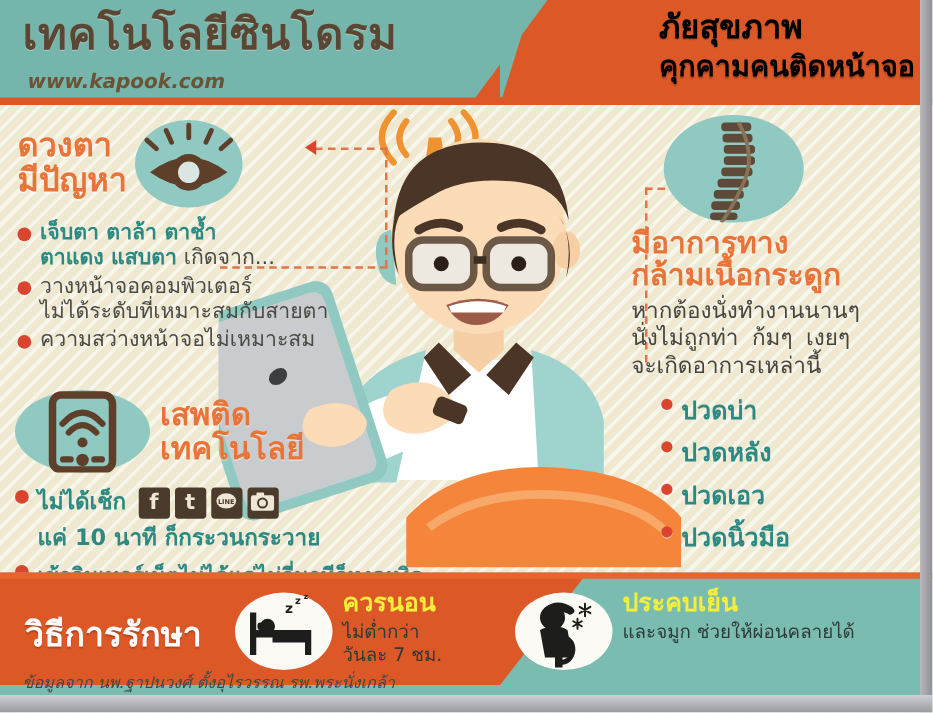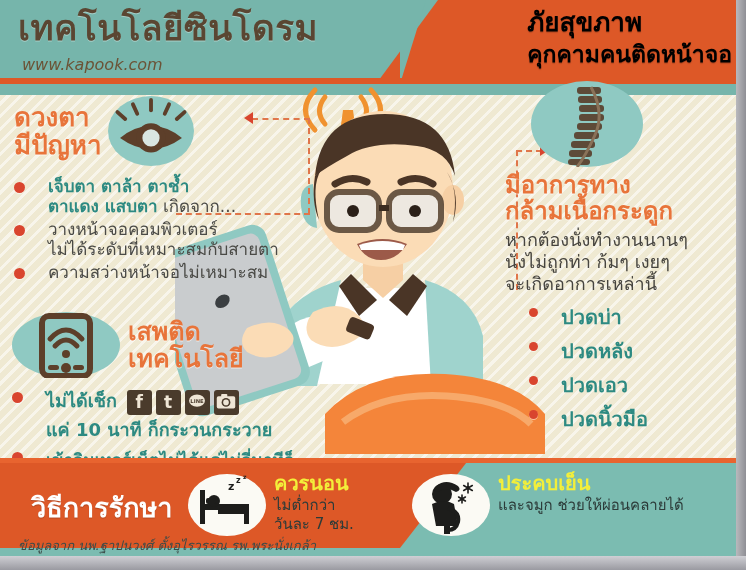--- a/index.html
+++ b/index.html
@@ -17,43 +17,43 @@
         rgba(0,0,0,0) 3px, rgba(0,0,0,0) 9px);
     pointer-events:none;z-index:2;
   }
   
   #edge-right{position:absolute;top:0;right:0;width:10px;height:570px;
     background:linear-gradient(90deg,#b9b9bd,#8f8f95);z-index:40;}
   #edge-bottom{position:absolute;left:0;bottom:0;width:746px;height:14px;
     background:linear-gradient(180deg,#cfcfd4,#9a9aa1);z-index:40;}
 
   
-  #header{position:absolute;top:0;left:0;width:746px;height:95px;z-index:10;}
+  #header{position:absolute;top:0;left:0;width:746px;height:84px;z-index:10;}
   #header-teal{position:absolute;inset:0;background:#76b5ab;}
   #header-orange{position:absolute;top:0;right:0;width:370px;height:84px;
     background:#dd5827;clip-path:polygon(62px 0,370px 0,370px 84px,0 84px);}
   #header-orange-slash{position:absolute;top:0;left:400px;width:46px;height:84px;
     background:#76b5ab;clip-path:polygon(0 0,26px 0,0 84px,0 84px);}
   #header-rule{position:absolute;top:78px;left:0;width:746px;height:6px;background:#dd5827;}
   .h-title{
     position:absolute;left:18px;top:8px;color:#5a4632;
     font-size:35px;font-weight:bold;letter-spacing:.5px;line-height:40px;
     text-shadow:0 1px 0 rgba(255,255,255,.35);
   }
   .h-url{position:absolute;left:22px;top:55px;color:#6b5336;font-size:16px;
-    font-style:italic;font-weight:normal;}
+    font-style:italic;font-weight:bold;}
   .h-right{position:absolute;right:14px;top:6px;text-align:left;color:#000000;
     line-height:32px;text-shadow:0 1px 1px rgba(0,0,0,.25);}
   .h-right .l1{font-size:26px;font-weight:bold;}
   .h-right .l2{font-size:23px;font-weight:bold;}
 
   
   .sect-title{font-weight:bold;color:#e8743a;line-height:1.08;
     text-shadow:0 1px 0 rgba(255,255,255,.6);}
-  .bullet-row{display:flex;align-items:flex-start;gap:23px;margin-bottom:2px;}
+  .bullet-row{display:flex;align-items:flex-start;gap:7px;margin-bottom:2px;}
   .dot{flex:0 0 auto;width:11px;height:11px;border-radius:50%;background:#d9452e;
     margin-top:6px;box-shadow:0 1px 0 rgba(255,255,255,.5);}
   .dot.sm{width:9px;height:9px;margin-top:7px;}
   .tx-teal{color:#2d8a82;font-weight:bold;}
   .tx-dark{color:#4a4a46;}
 
   
   #eye-block{position:absolute;left:14px;top:96px;width:300px;z-index:20;}
   #eye-head{display:flex;align-items:center;gap:6px;}
   #eye-head .sect-title{font-size:26px;}
@@ -68,21 +68,21 @@
   #tech-head .sect-title{font-size:25px;}
   .phone-circle{width:108px;height:66px;border-radius:50%;background:#8fc9c2;
     position:relative;flex:0 0 auto;}
   #tech-bullets{margin-top:8px;font-size:18px;}
   .social-row{display:inline-flex;gap:4px;vertical-align:middle;margin-left:4px;}
   .sicon{width:25px;height:25px;background:#4a3b2c;border-radius:3px;
     color:#efe6d6;font-weight:bold;font-size:17px;
     display:flex;align-items:center;justify-content:center;}
 
   
-  #spine-block{position:absolute;left:505px;top:81px;width:232px;z-index:20;}
+  #spine-block{position:absolute;left:505px;top:92px;width:232px;z-index:20;font-family:Liberation Mono, monospace;}
   .spine-circle{width:112px;height:86px;border-radius:50%;background:#8fc9c2;
     position:relative;margin-left:26px;}
   #spine-title{margin-top:6px;font-size:24px;}
   #spine-lead{margin-top:4px;font-size:18px;color:#46443f;line-height:1.22;}
   #spine-bullets{margin-top:6px;margin-left:24px;font-size:20px;}
 
   
   .dotline{position:absolute;z-index:15;}
   .dl-h{border-top:2px dashed #e0764a;}
   .dl-v{border-left:2px dashed #e0764a;}
@@ -90,21 +90,21 @@
     border-bottom:6px solid transparent;border-right:9px solid #d9452e;z-index:16;}
   .arrow-r{position:absolute;width:0;height:0;border-top:6px solid transparent;
     border-bottom:6px solid transparent;border-left:9px solid #d9452e;z-index:16;}
 
   
   #footer{position:absolute;left:0;bottom:0;width:746px;height:112px;z-index:30;}
   #footer-teal{position:absolute;inset:0;background:#7bbcb1;}
   #footer-orange{position:absolute;left:0;top:0;width:470px;height:112px;
     background:#dd5827;clip-path:polygon(0 0,470px 0,400px 90px,0 90px);}
   #footer-rule{position:absolute;left:0;top:0;width:746px;height:5px;background:#e8642f;}
-  #footer-title{position:absolute;left:31px;top:28px;color:#fff;font-size:27px;
+  #footer-title{position:absolute;left:20px;top:28px;color:#fff;font-size:27px;
     font-weight:bold;text-shadow:0 1px 1px rgba(0,0,0,.2);}
   #footer-credit{position:absolute;left:18px;bottom:14px;color:#3b4a48;
     font-size:13px;font-style:italic;font-weight:normal;}
   .tip{position:absolute;top:16px;display:flex;align-items:flex-start;gap:8px;}
   .tip-circle{width:78px;height:62px;border-radius:50%;background:#fbfaf4;
     position:relative;flex:0 0 auto;}
   .tip-txt .t-head{color:#f3ef3a;font-size:20px;font-weight:bold;line-height:1.1;font-family:Liberation Mono, monospace;}
   .tip-txt .t-body{color:#2c3b39;font-size:15px;line-height:1.25;}
 
   

